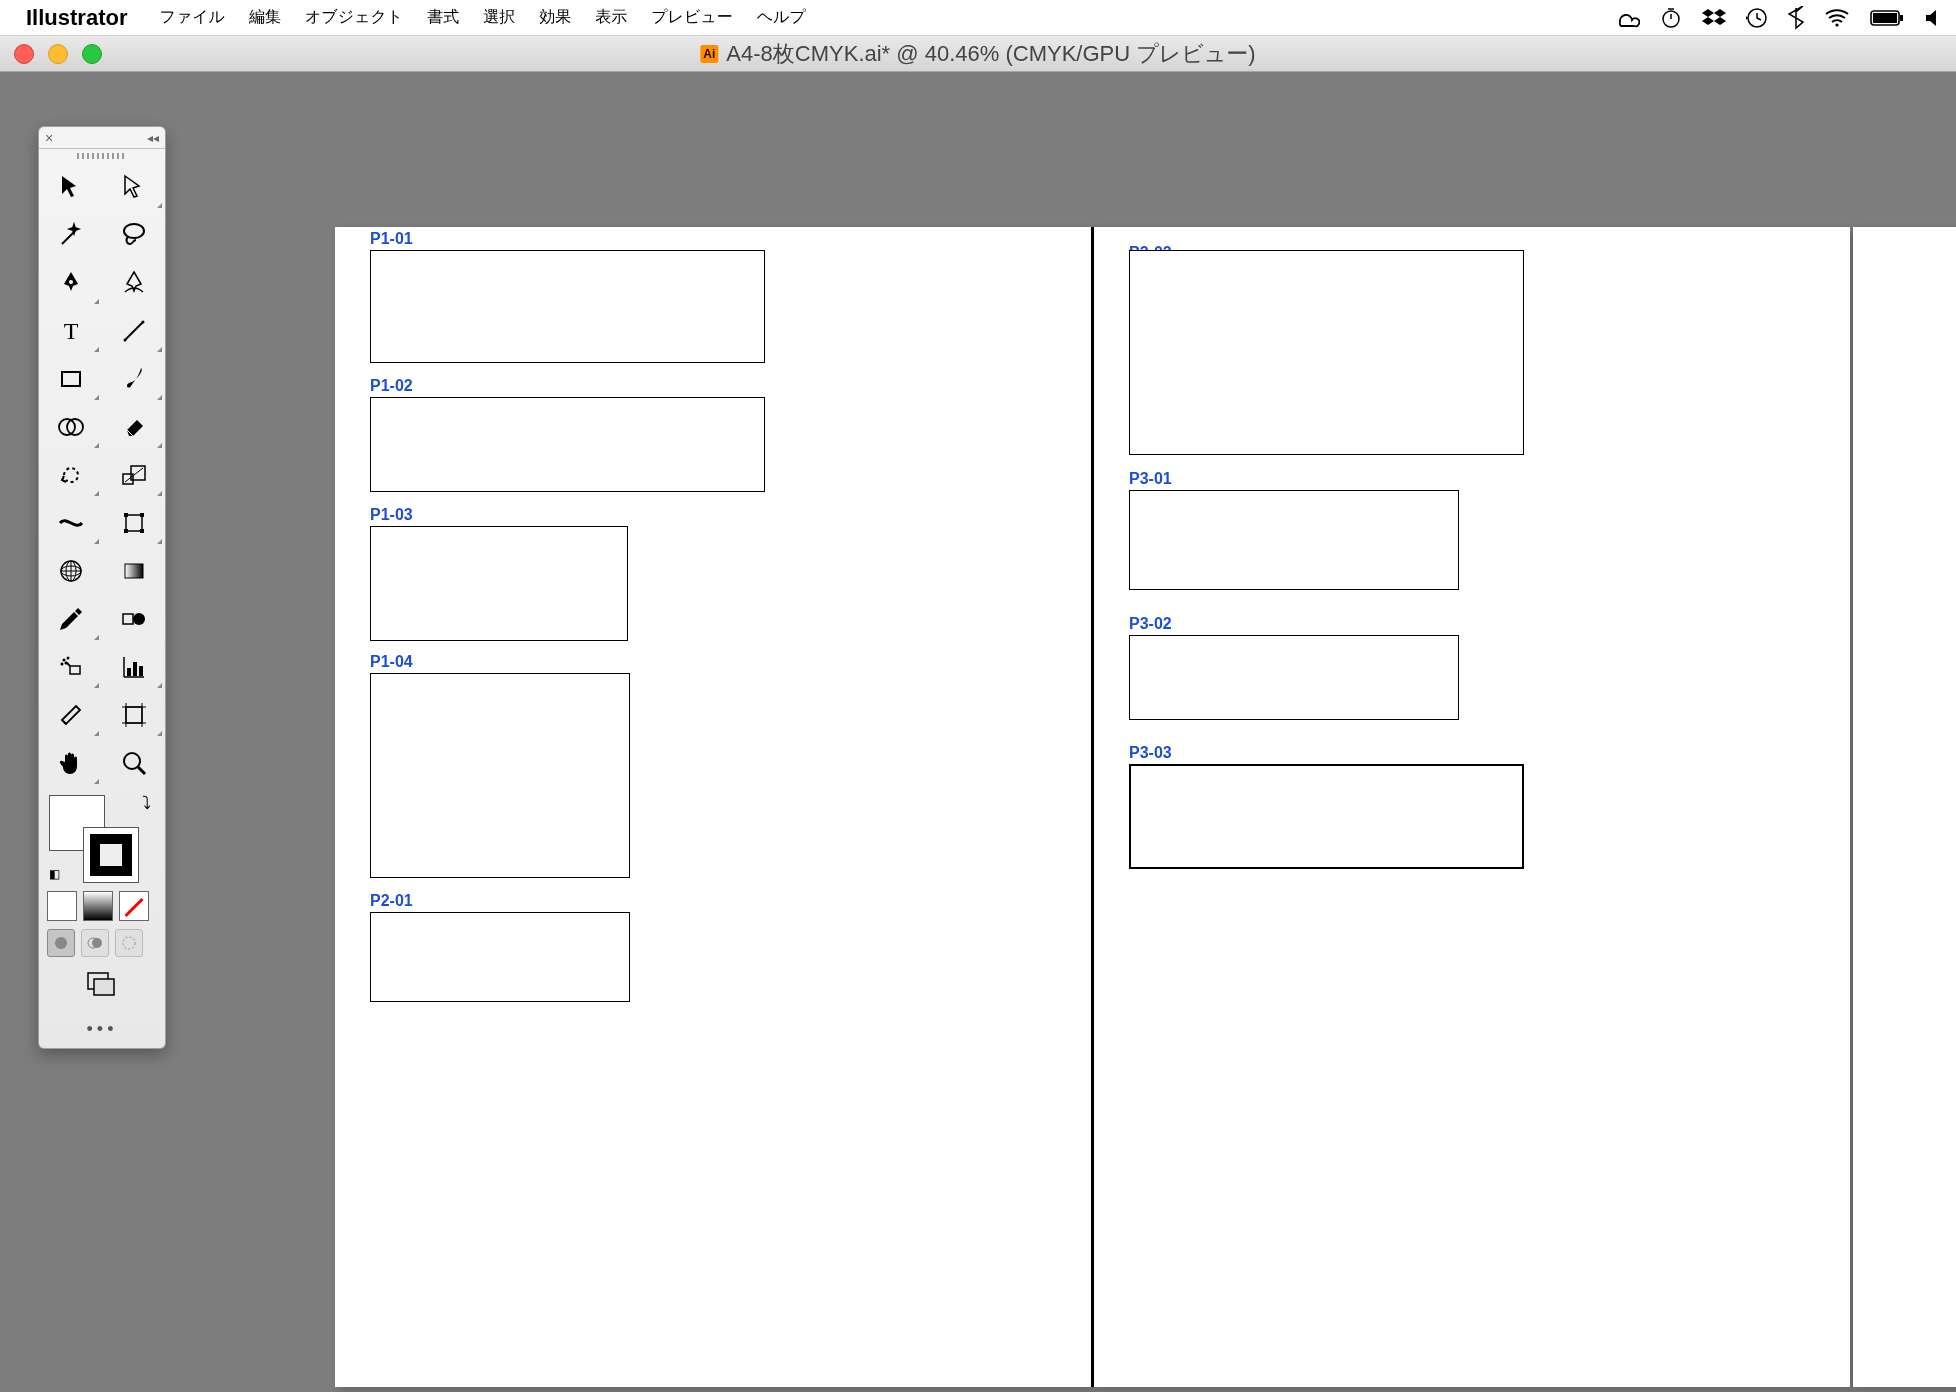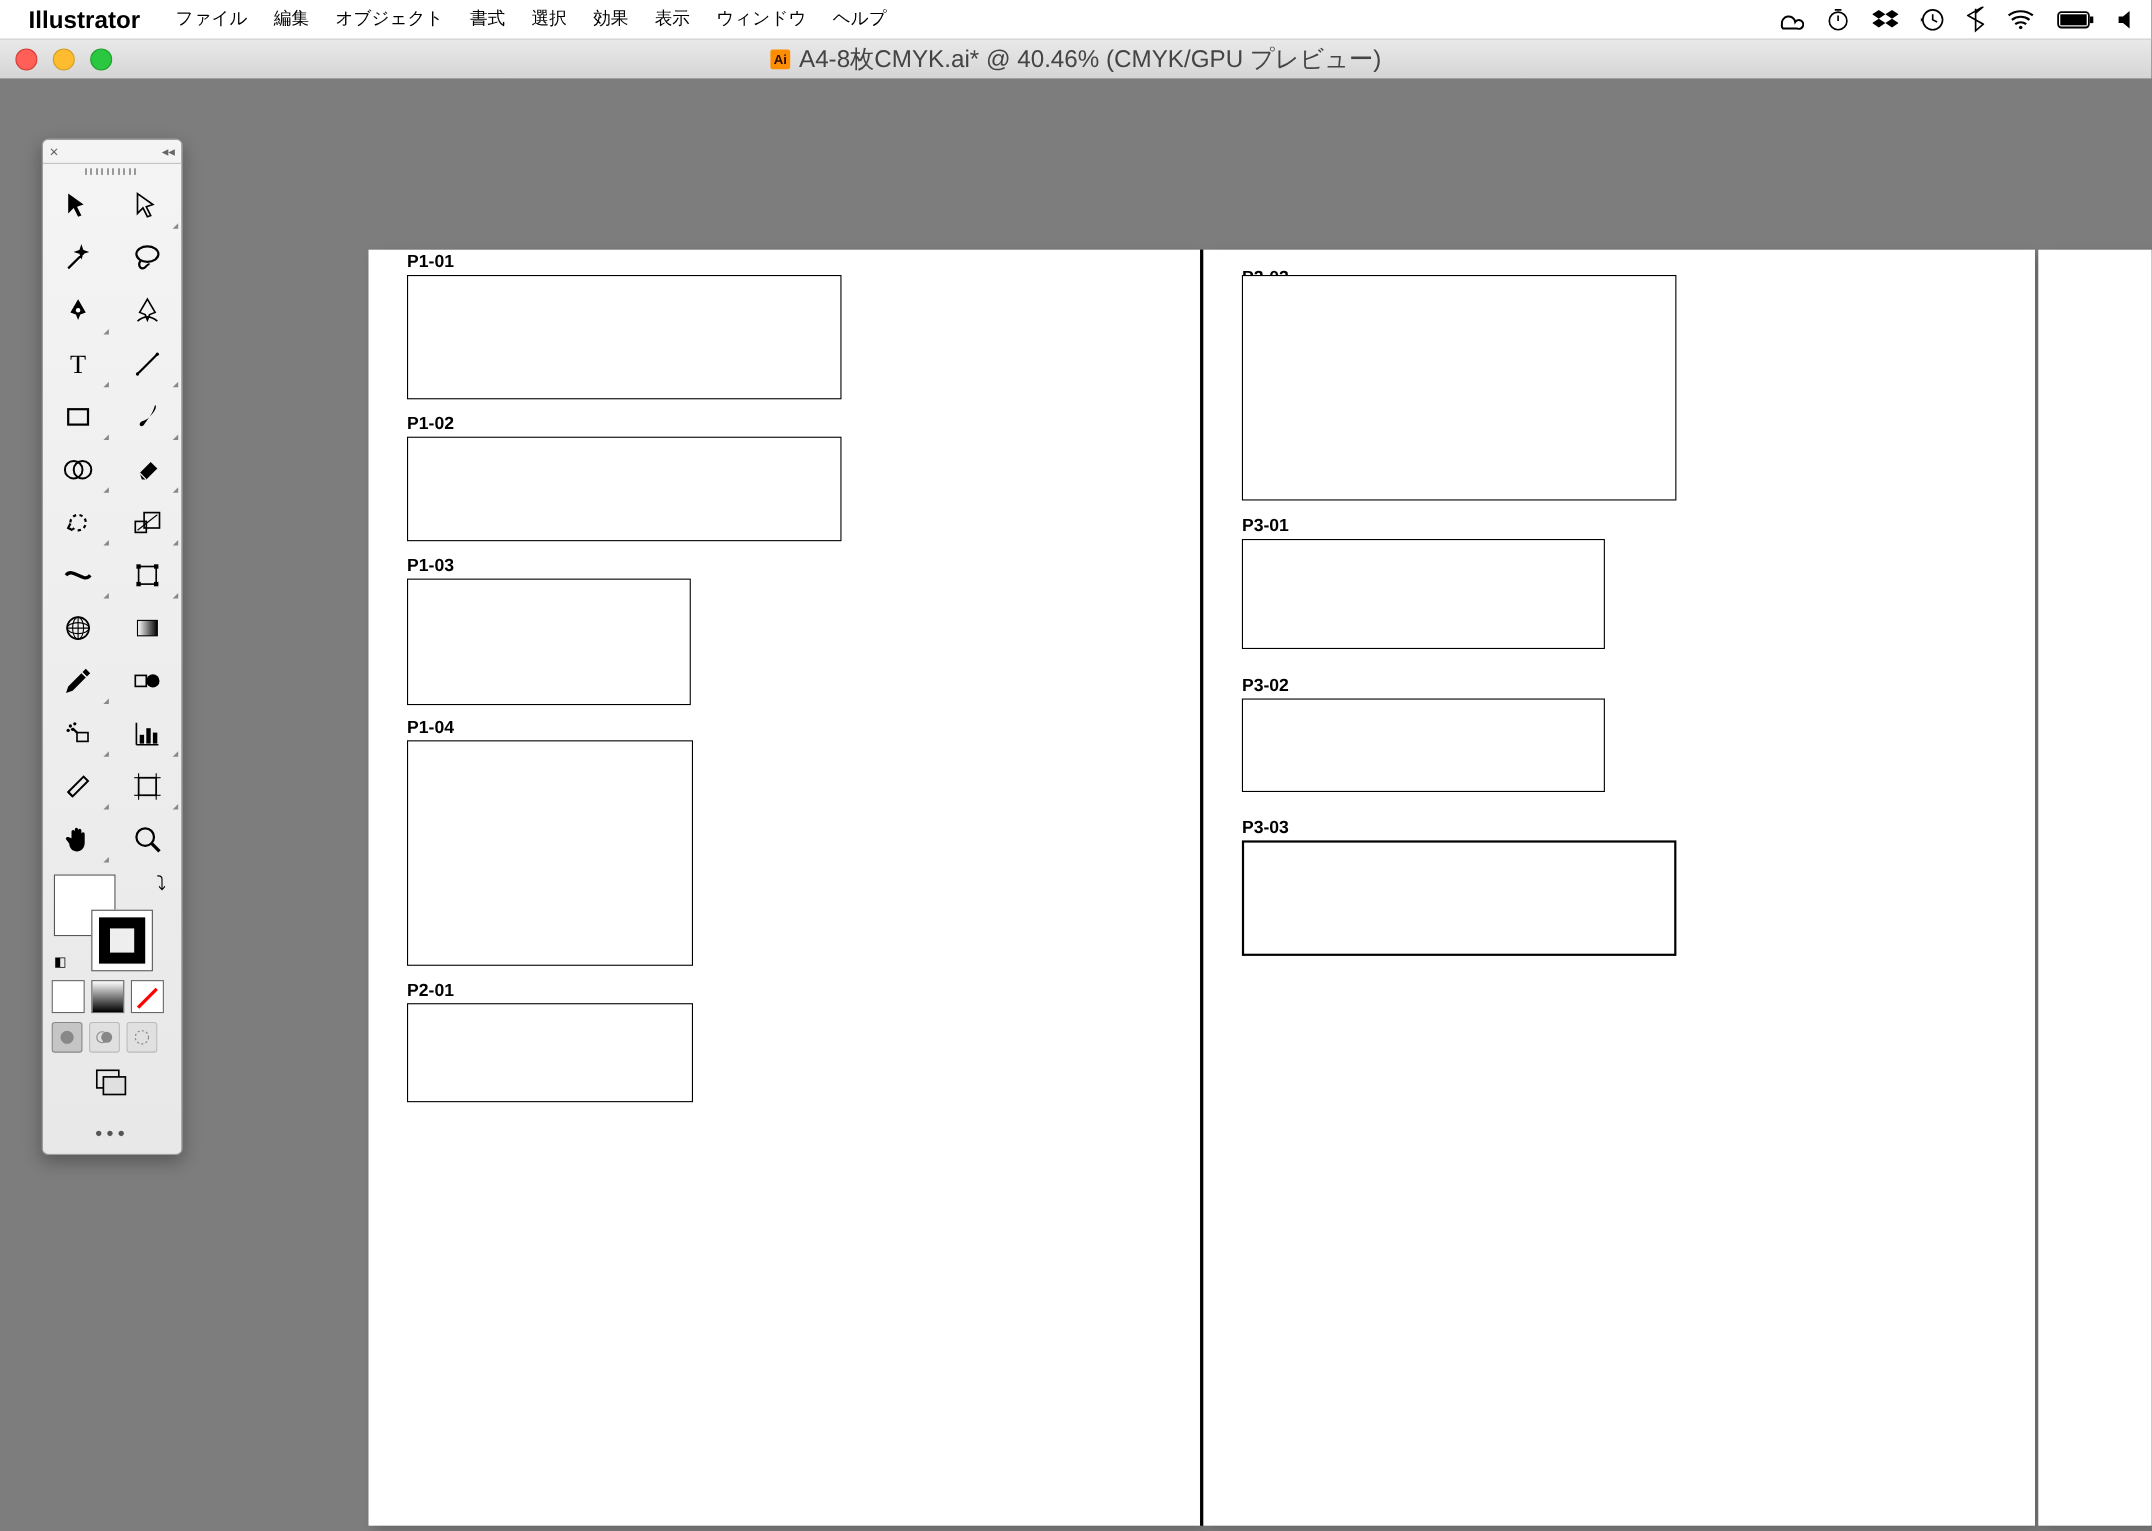--- a/index.html
+++ b/index.html
@@ -194,21 +194,21 @@
   left: 1091px;
   top: 155px;
   width: 3px;
   height: 1160px;
   background: #000;
 }
 .box-label {
   position:absolute;
   font-size: 16px;
   font-weight: 600;
-  color:#000000;
+  color:#1d4ed8;
 }
 .obj-box {
   position:absolute;
   border: 1px solid #000;
   background: #fff;
 }
 .obj-box.thick { border-width: 2px; }
 
 </style>
 </head>
@@ -217,21 +217,21 @@
 <div class="menubar">
   <span class="apple"></span>
   <span class="app-name">Illustrator</span>
   <span class="menu-item">ファイル</span>
   <span class="menu-item">編集</span>
   <span class="menu-item">オブジェクト</span>
   <span class="menu-item">書式</span>
   <span class="menu-item">選択</span>
   <span class="menu-item">効果</span>
   <span class="menu-item">表示</span>
-  <span class="menu-item">ウィンドウ</span>
+  <span class="menu-item">プレビュー</span>
   <span class="menu-item">ヘルプ</span>
   <div class="right">
     <span class="status-icon">
         <svg width="26" height="20" viewBox="0 0 26 20">
           <path d="M6 14a6 6 0 0 1 12-2 4 4 0 1 1 2 6H7a4 4 0 0 1-1-4z" fill="none" stroke="#000" stroke-width="1.8"></path>
         </svg>
       </span>
     <span class="status-icon">
         <svg width="22" height="22" viewBox="0 0 22 22">
           <circle cx="11" cy="12" r="8" fill="none" stroke="#000" stroke-width="1.5"></circle>

